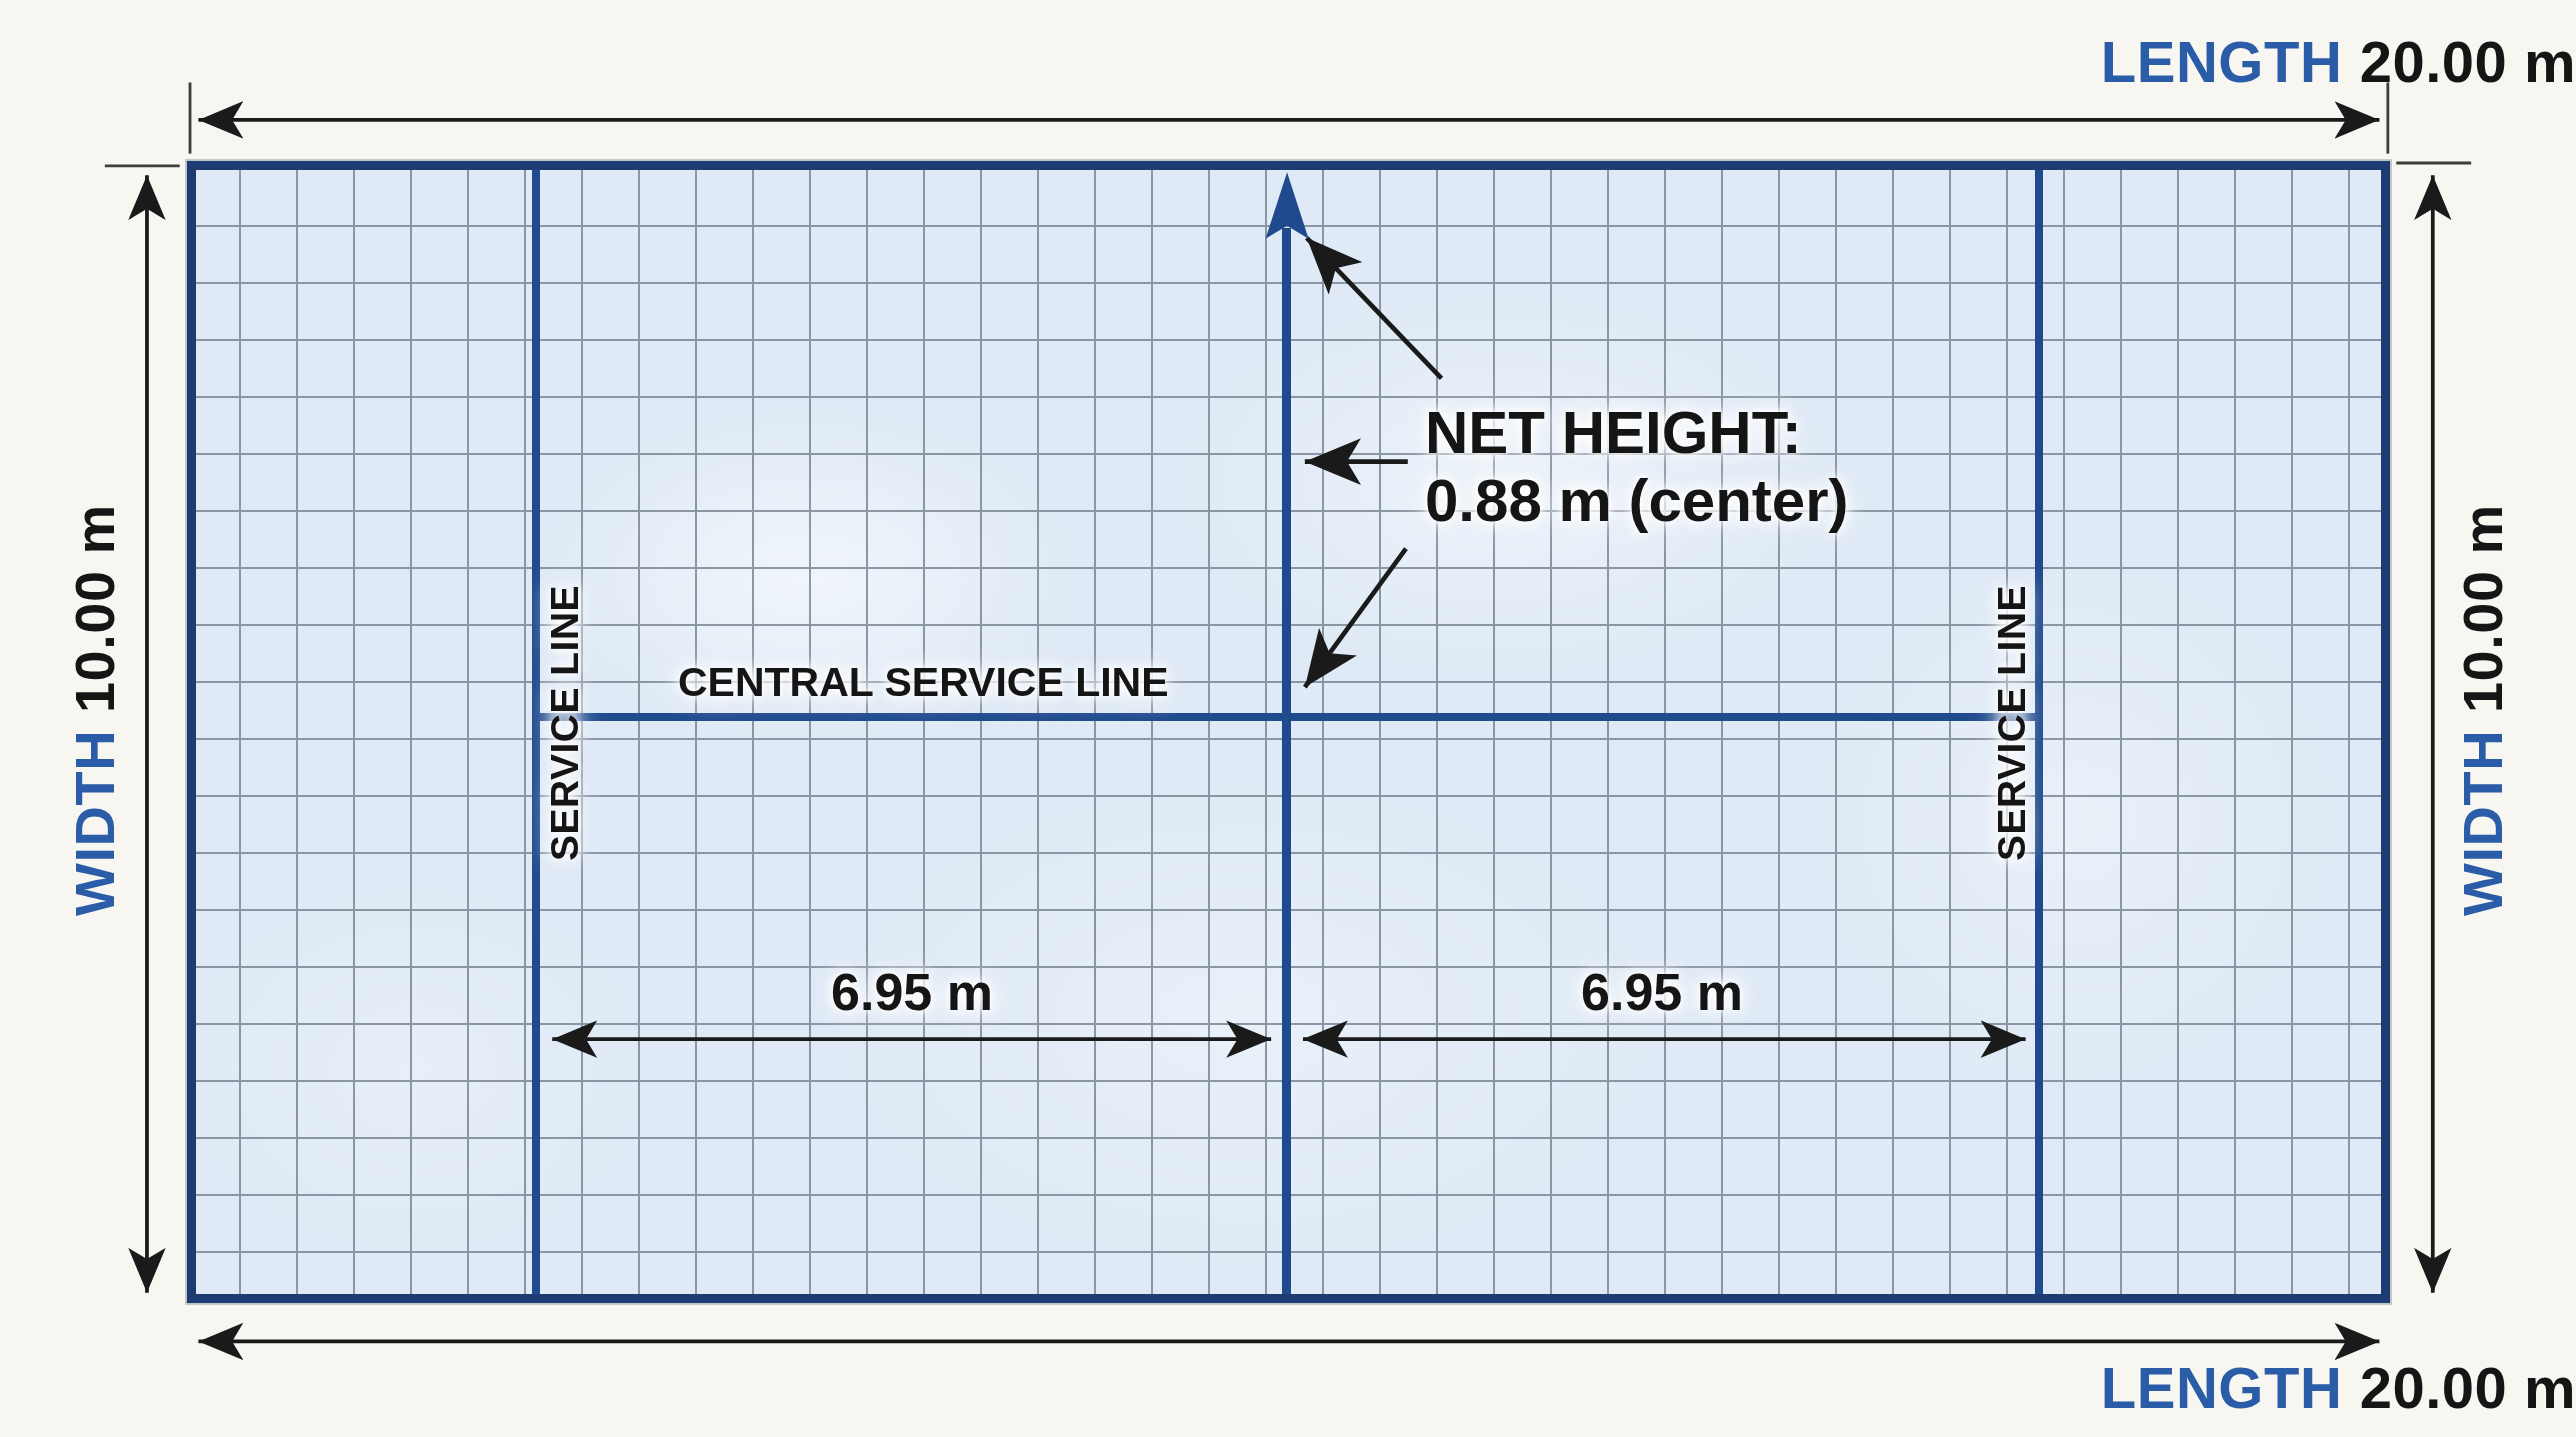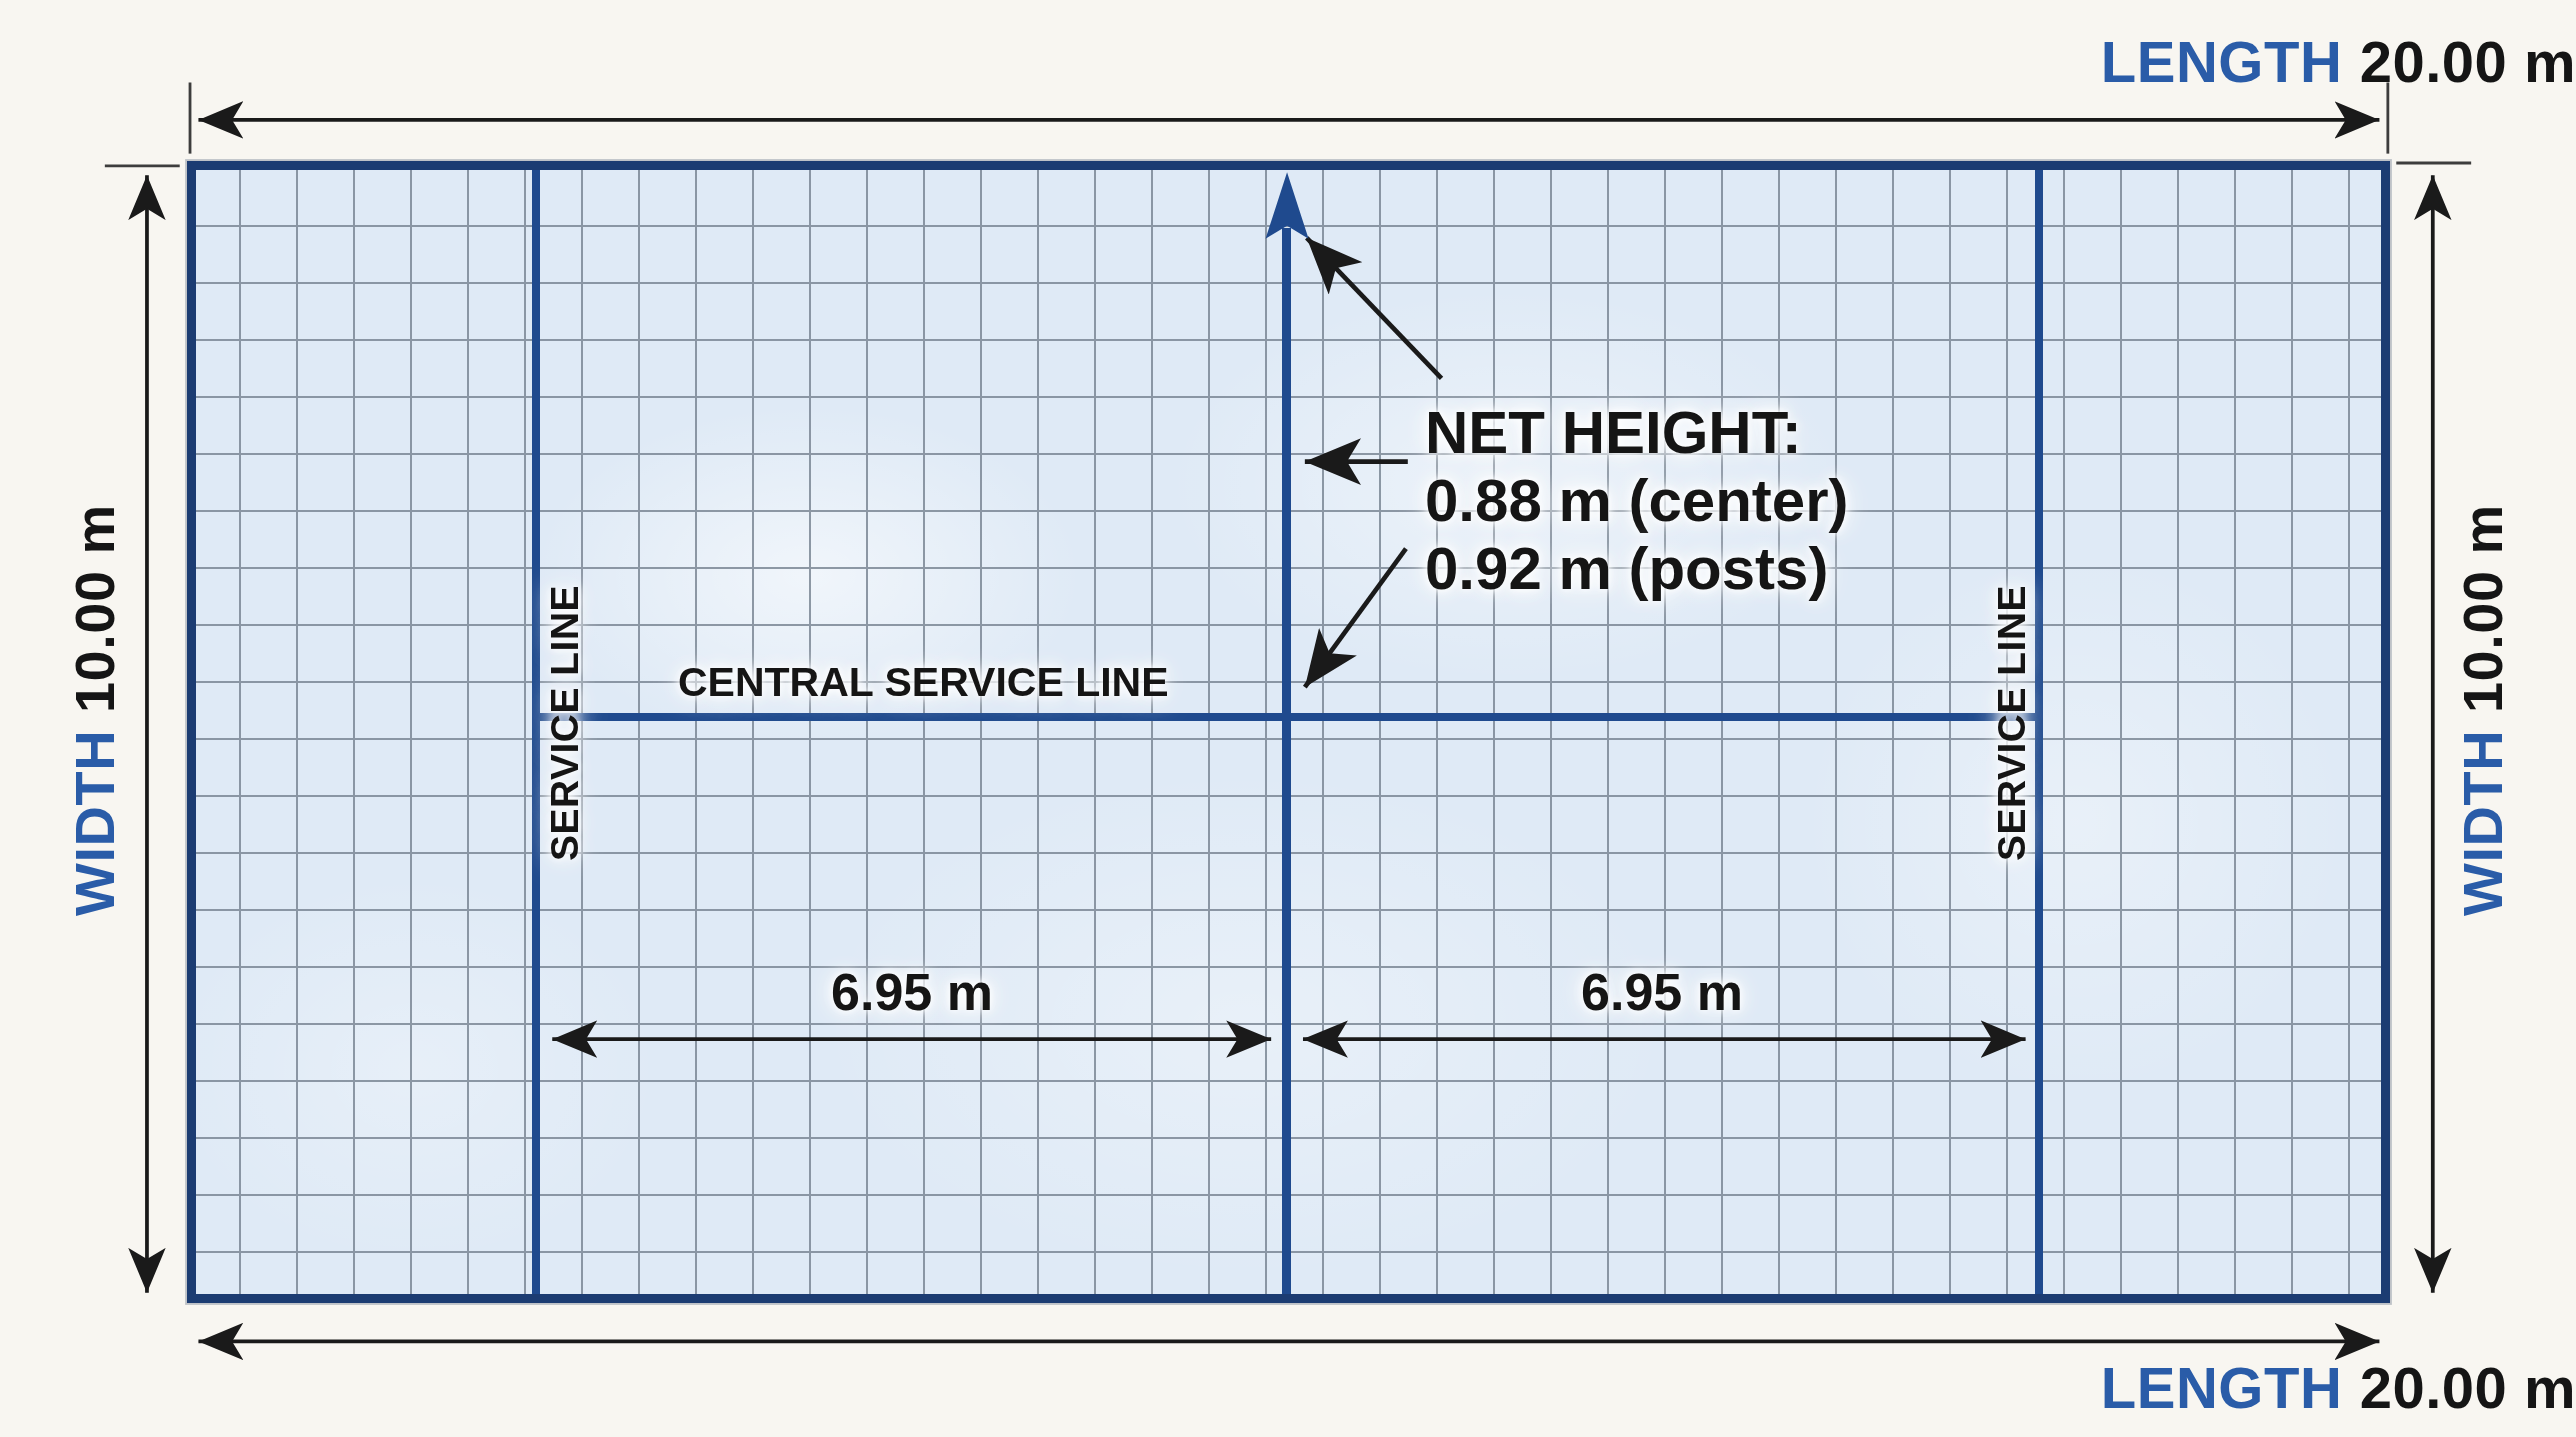--- a/index.html
+++ b/index.html
@@ -129,21 +129,20 @@
   <span class="dim">WIDTH</span><span class="val">10.00 m</span>
 </div>
 
 <div class="abs dim-label rot" style="left:2482px; top:710px; font-size:56px;">
   <span class="dim">WIDTH</span><span class="val">10.00 m</span>
 </div>
 
 <div class="abs net-note glow">
   <div>NET HEIGHT:</div>
   <div>0.88 m (center)</div>
-  <div>0.92 m (posts)</div>
 </div>
 
 <div class="abs csl-label glow">CENTRAL SERVICE LINE</div>
 
 <div class="abs sl-label rot glow" style="left:565px; top:723px;">SERVICE LINE</div>
 <div class="abs sl-label rot glow" style="left:2012px; top:723px;">SERVICE LINE</div>
 
 <div class="abs half-label glow" style="left:912px; top:992px;">6.95 m</div>
 <div class="abs half-label glow" style="left:1662px; top:992px;">6.95 m</div>
 

